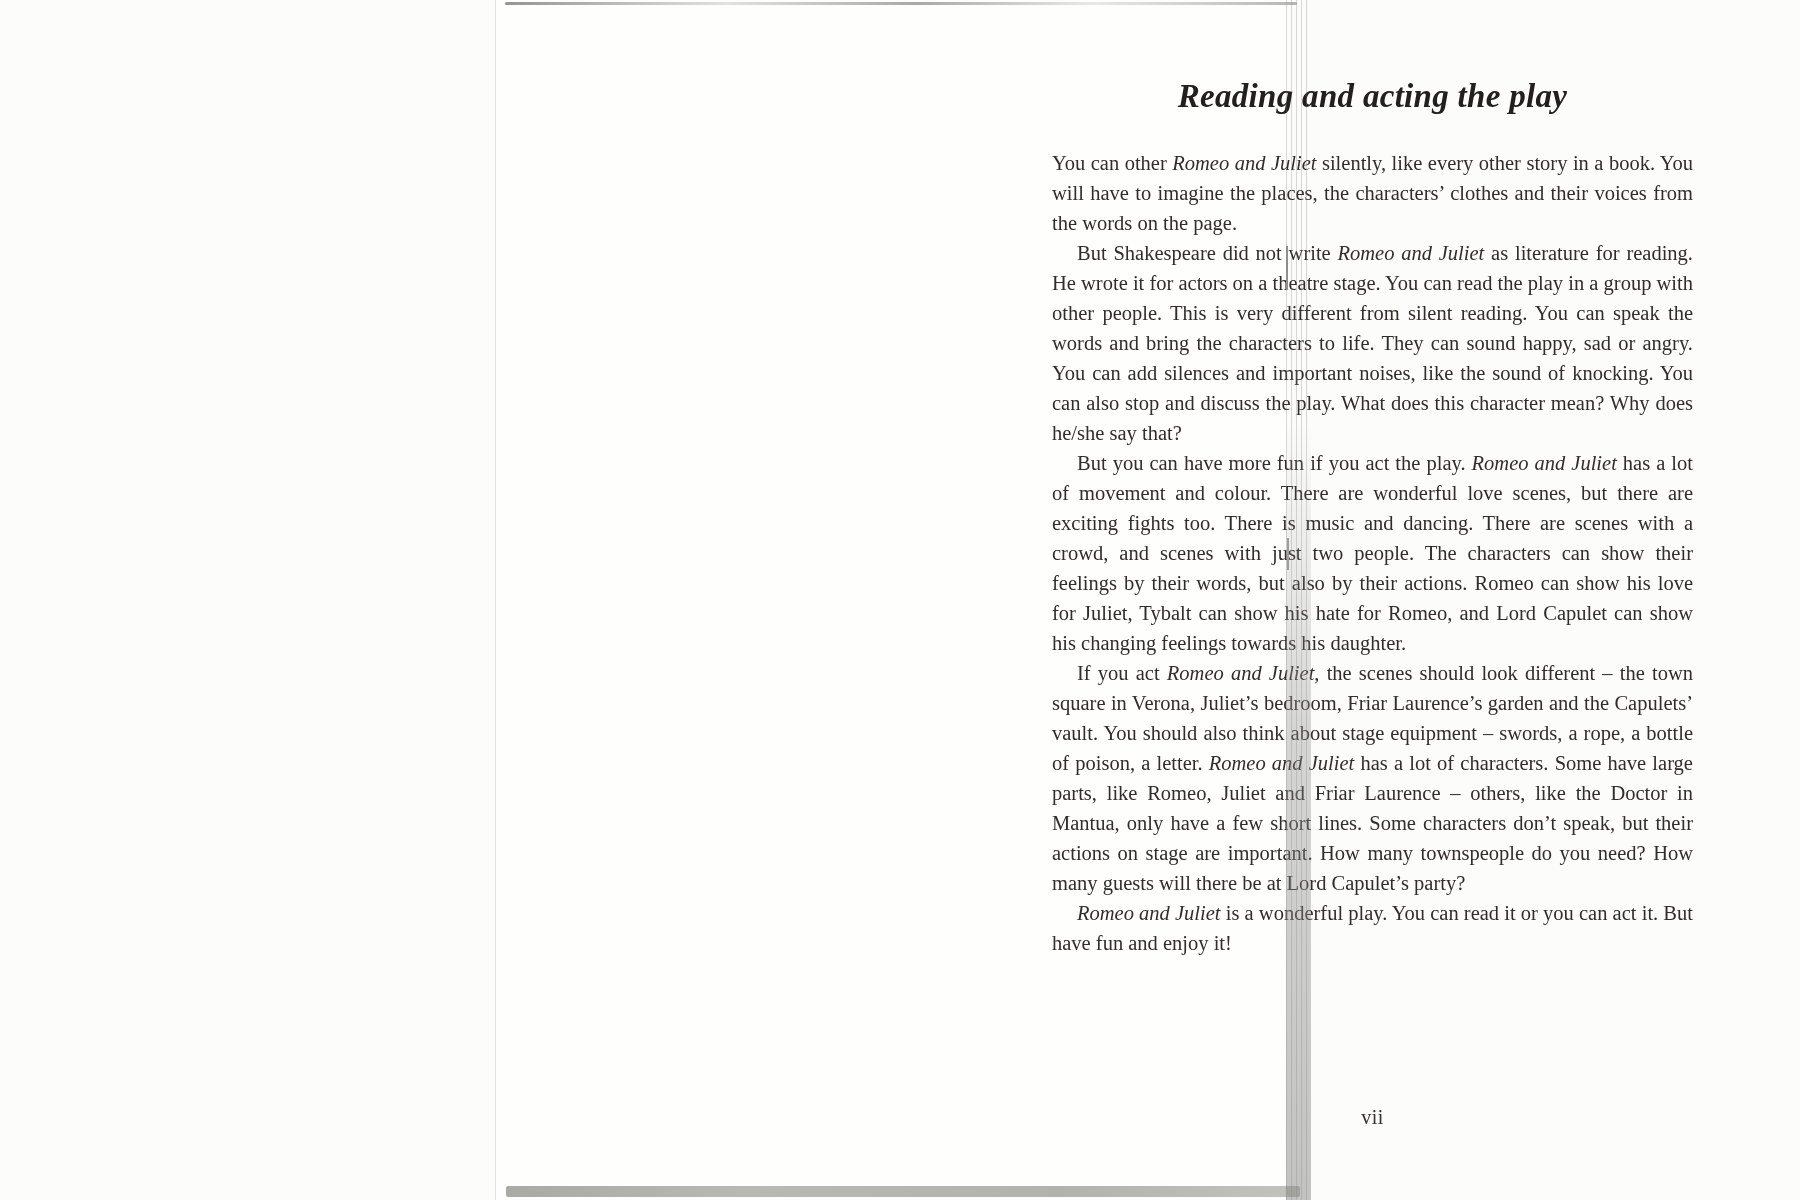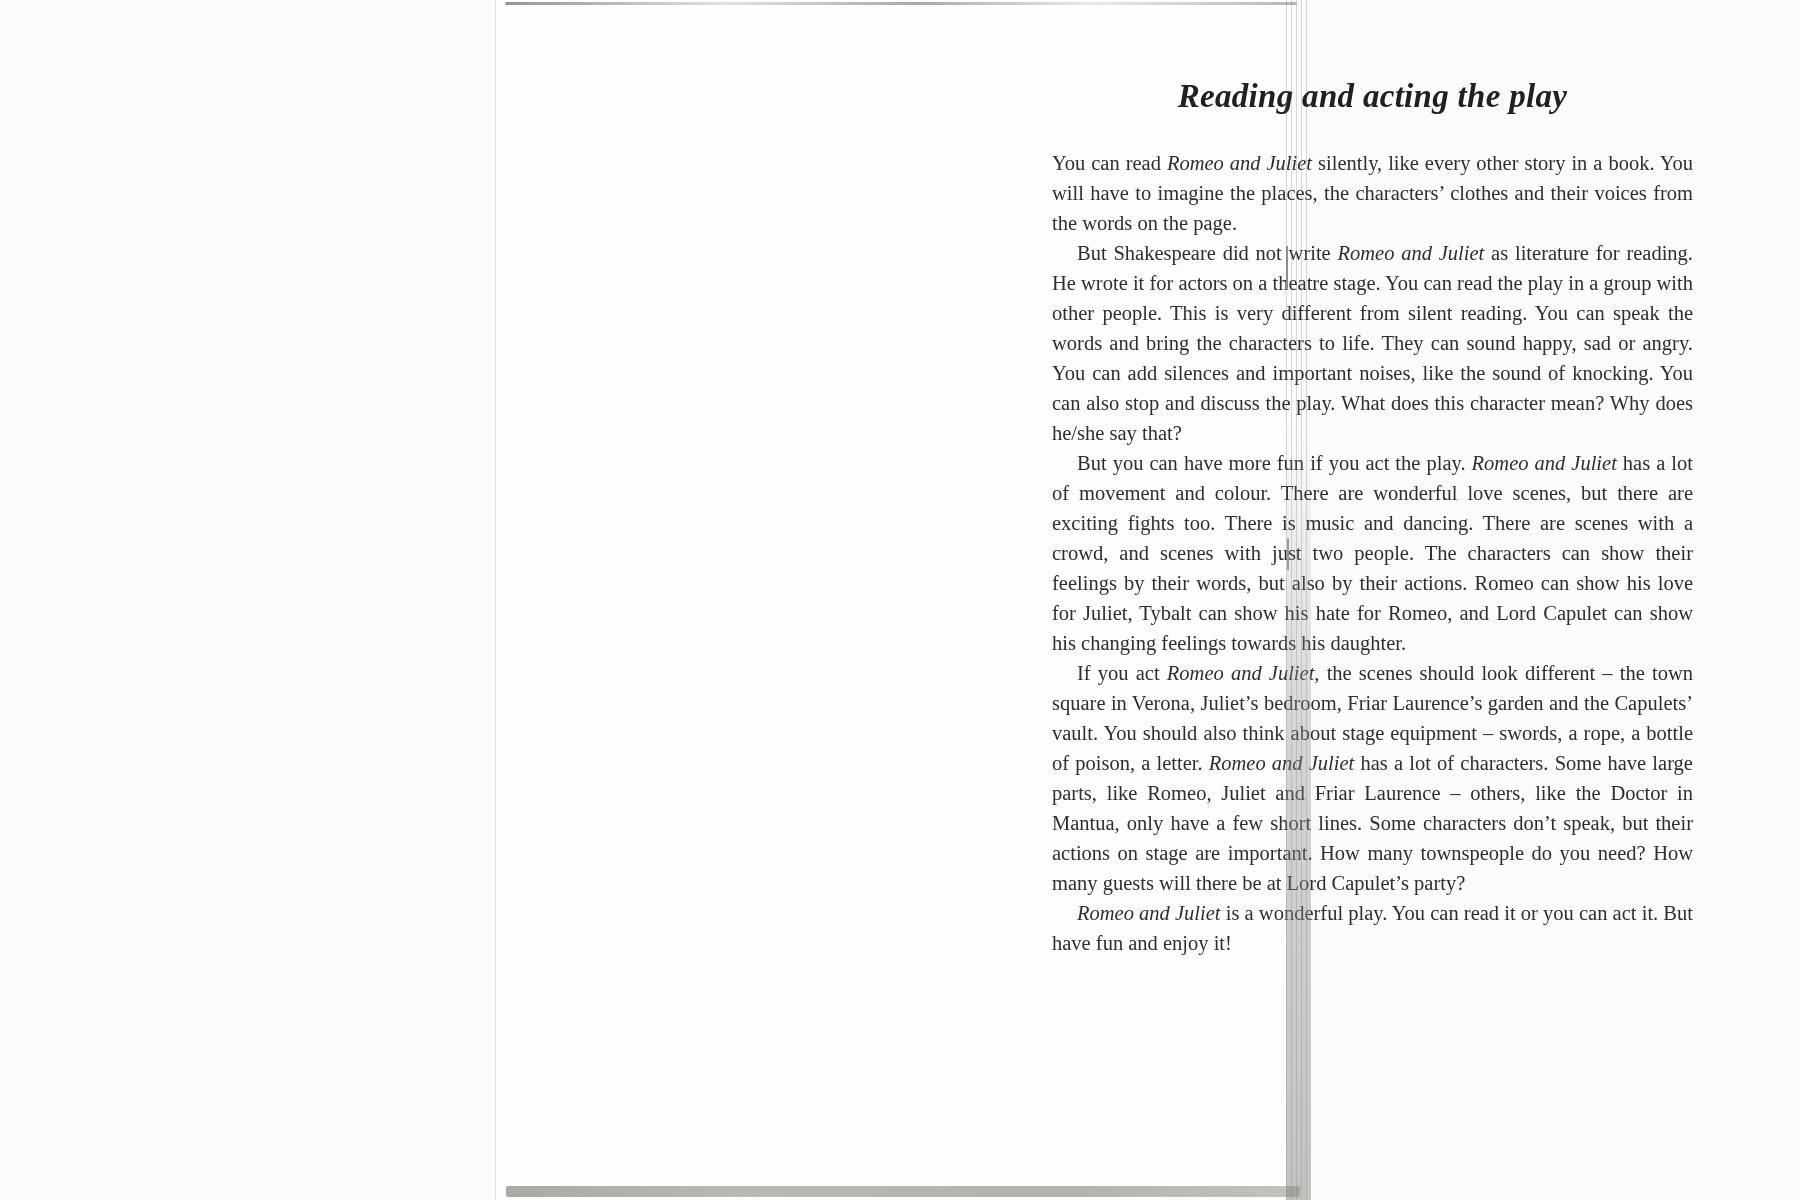--- a/index.html
+++ b/index.html
@@ -140,26 +140,27 @@
   }
 </style>
 </head>
 <body>
 
 <div class="canvas">
 
   <div class="page">
     <h1 class="title">Reading and acting the play</h1>
     <div class="body-text">
-        <p class="no-indent"><span class="rm">You can read </span><span class="it">Romeo and Juliet</span><span class="rm"> silently, like every other story in a book. You will have to imagine the places, the characters’ clothes and their voices from the words on the page.</span></p>
+        <p class="no-indent"><span class="rm">You can other </span><span class="it">Romeo and Juliet</span><span class="rm"> silently, like every other story in a book. You will have to imagine the places, the characters’ clothes and their voices from the words on the page.</span></p>
         <p><span class="rm">But Shakespeare did not write </span><span class="it">Romeo and Juliet</span><span class="rm"> as literature for reading. He wrote it for actors on a theatre stage. You can read the play in a group with other people. This is very different from silent reading. You can speak the words and bring the characters to life. They can sound happy, sad or angry. You can add silences and important noises, like the sound of knocking. You can also stop and discuss the play. What does this character mean? Why does he/she say that?</span></p>
         <p><span class="rm">But you can have more fun if you act the play. </span><span class="it">Romeo and Juliet</span><span class="rm"> has a lot of movement and colour. There are wonderful love scenes, but there are exciting fights too. There is music and dancing. There are scenes with a crowd, and scenes with just two people. The characters can show their feelings by their words, but also by their actions. Romeo can show his love for Juliet, Tybalt can show his hate for Romeo, and Lord Capulet can show his changing feelings towards his daughter.</span></p>
         <p><span class="rm">If you act </span><span class="it">Romeo and Juliet</span><span class="rm">, the scenes should look different – the town square in Verona, Juliet’s bedroom, Friar Laurence’s garden and the Capulets’ vault. You should also think about stage equipment – swords, a rope, a bottle of poison, a letter. </span><span class="it">Romeo and Juliet</span><span class="rm"> has a lot of characters. Some have large parts, like Romeo, Juliet and Friar Laurence – others, like the Doctor in Mantua, only have a few short lines. Some characters don’t speak, but their actions on stage are important. How many townspeople do you need? How many guests will there be at Lord Capulet’s party?</span></p>
         <p><span class="it">Romeo and Juliet</span><span class="rm"> is a wonderful play. You can read it or you can act it. But have fun and enjoy it!</span></p>
       </div>
+    <div class="folio">vii</div>
   </div>
 
   <div class="scan-top-line"></div>
   <div class="scan-bottom-band"></div>
 
   <div class="edge-strip">
     <div class="vlines"></div>
     <div class="shade"></div>
   </div>
   <div class="edge-tick-1"></div>

